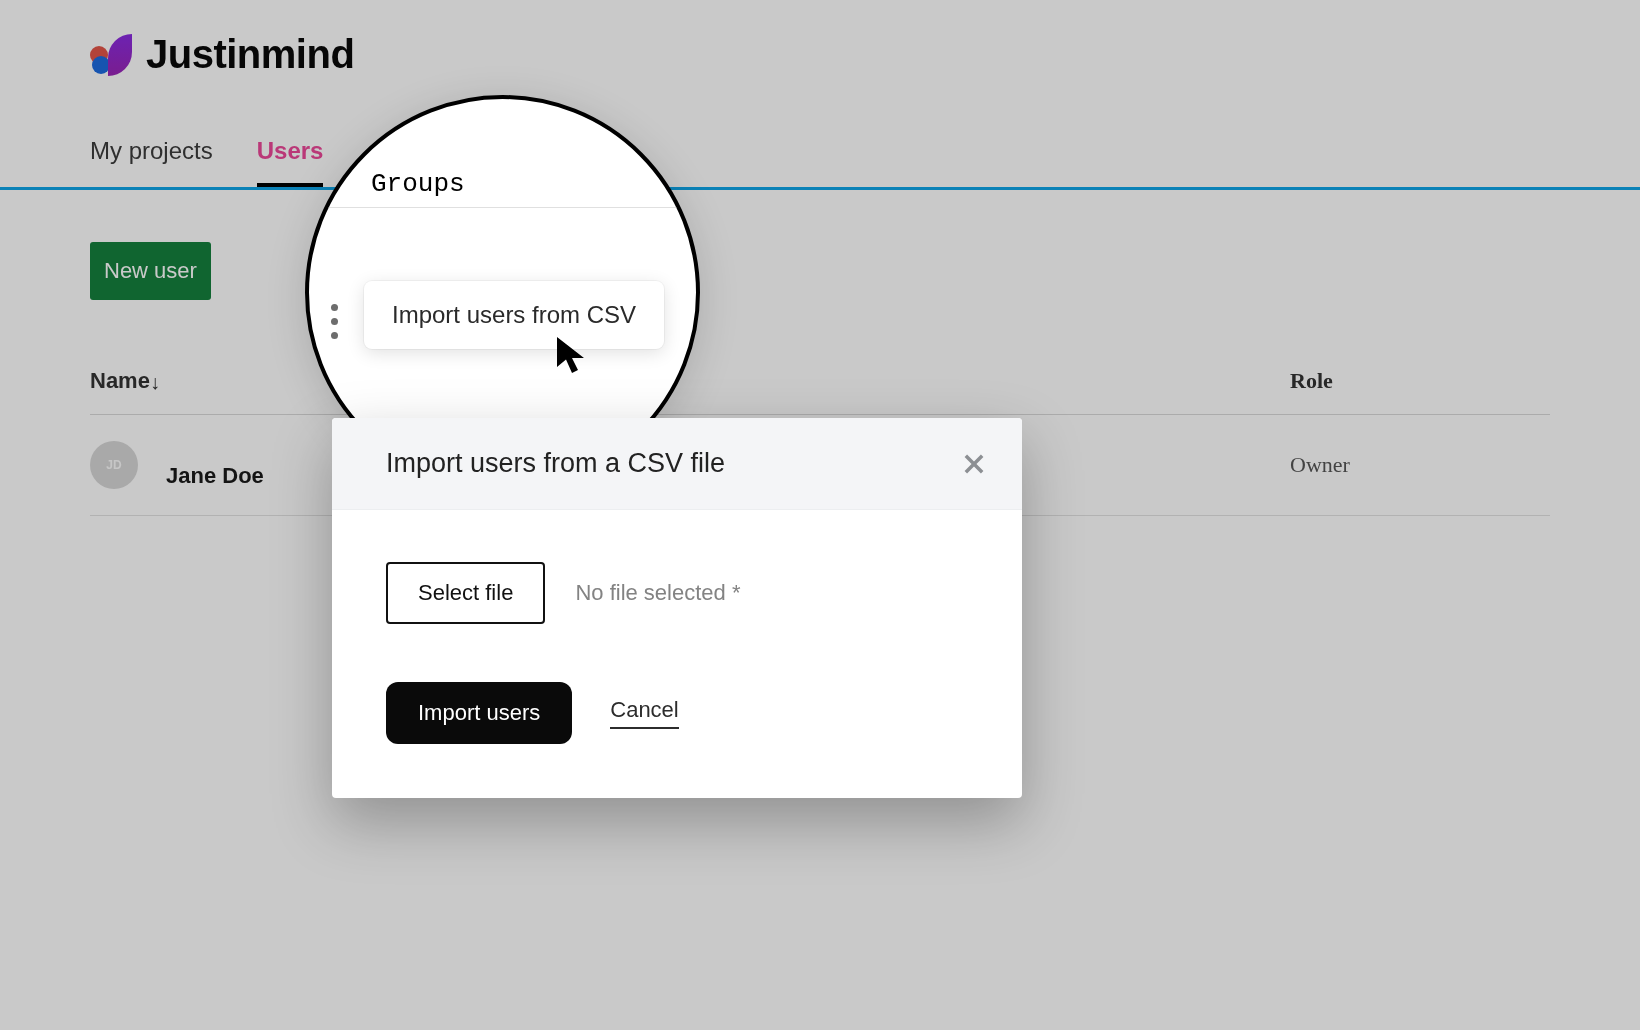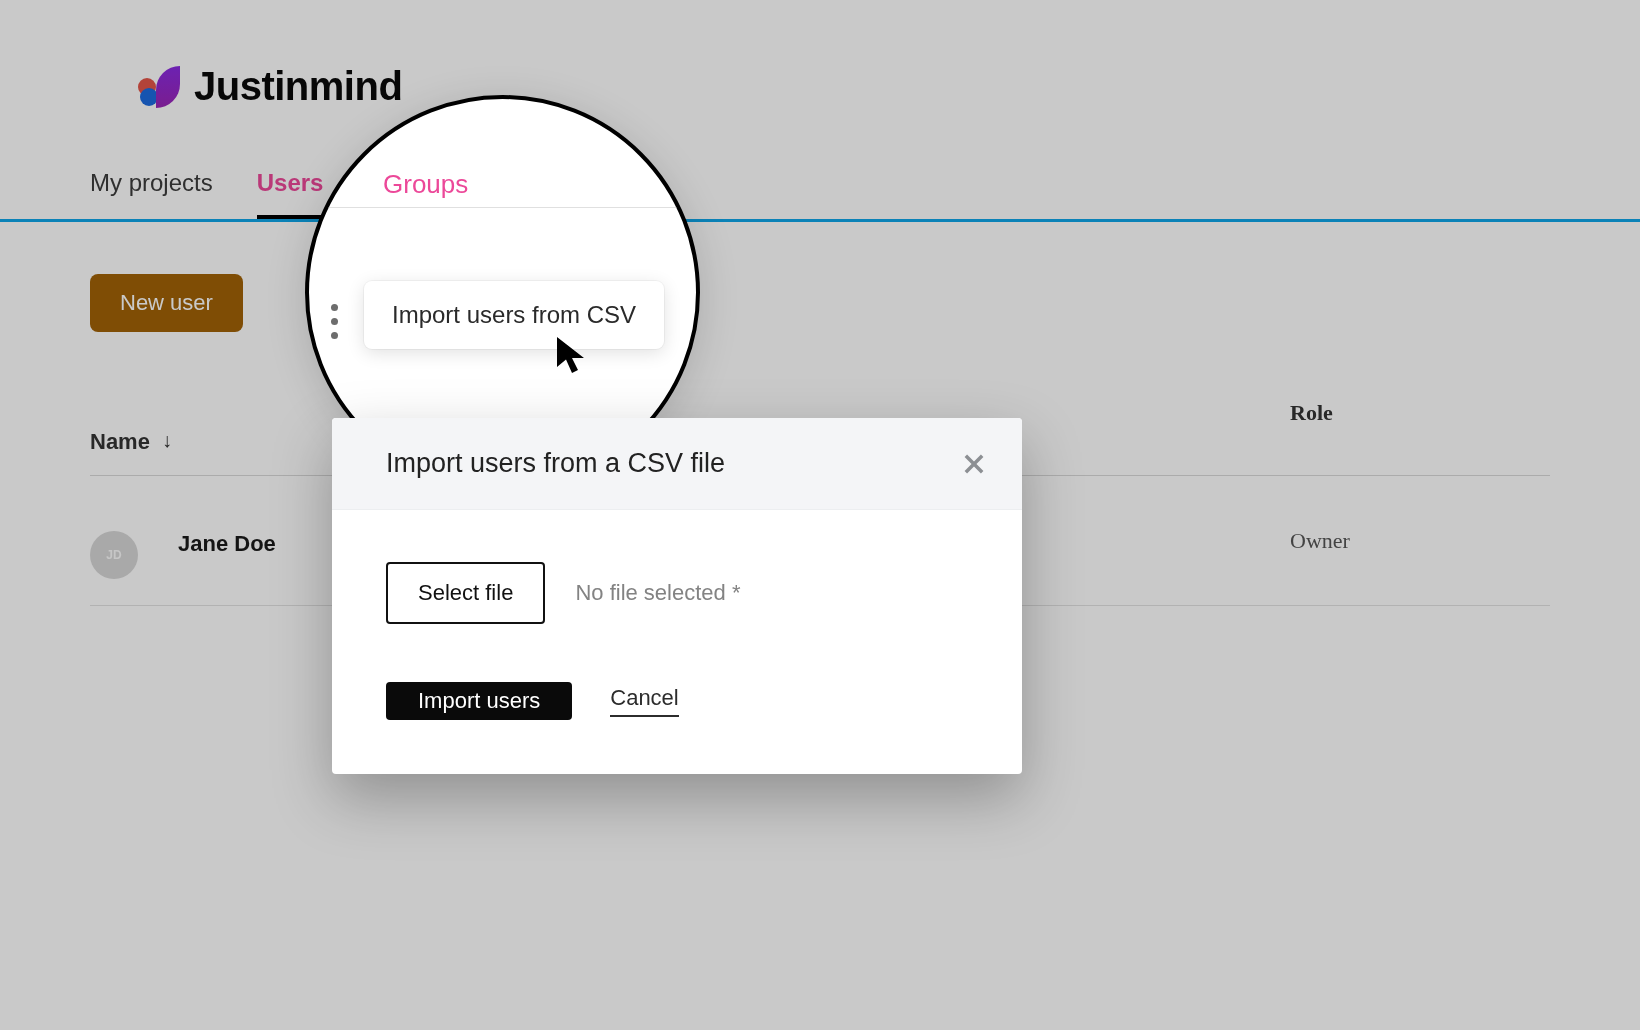--- a/index.html
+++ b/index.html
@@ -5,71 +5,71 @@
     * { box-sizing: border-box; margin: 0; padding: 0; }
     html, body { width: 1640px; height: 1030px; font-family: -apple-system, BlinkMacSystemFont, "Segoe UI", Helvetica, Arial, sans-serif; overflow: hidden; }
     body { position: relative; background: #ffffff; }
 
     
     .dimmer { position: absolute; inset: 0; background: rgba(0,0,0,0.21); pointer-events: none; z-index: 30; }
 
     .page { position: absolute; inset: 0; padding: 0; }
 
     
-    .header { padding: 64px 90px 0 90px; margin-left: 48px; }
+    .header { padding: 32px 90px 0 90px; }
     .logo { display: flex; align-items: center; gap: 14px; }
     .logo-mark { width: 42px; height: 42px; position: relative; }
     .logo-mark .leaf { position: absolute; right: 0; top: 0; width: 24px; height: 42px; background: linear-gradient(180deg,#8a2be2 0%, #9b26b6 100%); border-radius: 24px 0 24px 0; }
     .logo-mark .circ1 { position: absolute; left: 2px; bottom: 2px; width: 18px; height: 18px; border-radius: 50%; background: #1d6be0; }
     .logo-mark .circ2 { position: absolute; left: 0px; bottom: 12px; width: 18px; height: 18px; border-radius: 50%; background: #e24c3f; opacity: 0.95; mix-blend-mode: normal; }
     .logo-word { font-size: 40px; font-weight: 800; letter-spacing: -0.5px; color: #0a0a0a; }
 
     
     .tabs { margin-top: 60px; padding: 0 90px; border-bottom: 3px solid #0ea5e9; display: flex; gap: 44px; }
     .tab { padding-bottom: 18px; font-size: 24px; color: #3c3c3c; cursor: pointer; border-bottom: 4px solid transparent; }
     .tab.active { font-weight: 700; color: #ec4899; border-bottom-color: #000; }
 
     
     .toolbar { display: flex; align-items: center; gap: 30px; padding: 52px 90px 0 90px; }
-    .btn-primary { background: #a16207; color: #fff; font-size: 22px; padding: 16px 30px; border: none; border-radius: 8px; cursor: pointer; }
+    .btn-primary { background: #15803d; color: #fff; font-size: 22px; padding: 16px 14px; border: none; border-radius: 3px; cursor: pointer; }
 
     
     .table { padding: 68px 90px 0 90px; }
     .thead { display: flex; border-bottom: 1px solid #d9d9d9; padding-bottom: 20px; font-size: 22px; color: #333; font-weight: 600; }
-    .col-name { flex: 1; display: flex; align-items: flex-start; gap: 12px; margin-top: 29px; }
+    .col-name { flex: 1; display: flex; align-items: flex-end; gap: 0; }
     .col-role { width: 260px; font-family: Liberation Serif, serif; }
     .arrow-down { font-size: 20px; }
     .trow { display: flex; align-items: center; padding: 26px 0; border-bottom: 1px solid #e2e2e2; font-size: 22px; }
     .avatar { width: 48px; height: 48px; border-radius: 50%; background: #d7d7d7; color: #fbfbfb; display: inline-flex; align-items: center; justify-content: center; font-size: 12px; font-weight: 600; margin-right: 28px; }
     .uname { font-weight: 700; color: #1a1a1a; }
     .role { color: #555; }
 
     
     .magnifier { position: absolute; left: 305px; top: 95px; width: 395px; height: 395px; border-radius: 50%; background: #fff; border: 4px solid #000; z-index: 40; overflow: hidden; box-shadow: 0 8px 40px rgba(0,0,0,0.15); }
     .mag-inner { position: relative; width: 100%; height: 100%; }
-    .mag-tab { position: absolute; top: 70px; left: 74px; font-size: 26px; color: #ec4899; }
+    .mag-tab { position: absolute; top: 70px; left: 62px; font-size: 26px; color: #000000; font-family: Liberation Mono, monospace; }
     .mag-divider { position: absolute; top: 108px; left: 0; right: 0; height: 1px; background: #e0e0e0; }
     .mag-dots { position: absolute; top: 205px; left: 22px; display: flex; flex-direction: column; gap: 7px; }
     .mag-dots .d { width: 7px; height: 7px; border-radius: 50%; background: #6d6d6d; }
     .mag-menuitem { position: absolute; top: 182px; left: 55px; background: #fff; border-radius: 8px; padding: 20px 28px; font-size: 24px; color: #2a2a2a; box-shadow: 0 4px 18px rgba(0,0,0,0.12), 0 0 0 1px rgba(0,0,0,0.04); white-space: nowrap; }
     .mag-cursor { position: absolute; top: 235px; left: 245px; }
     .mag-cursor svg { display: block; }
 
     
     .modal { position: absolute; left: 332px; top: 418px; width: 690px; background: #fff; border-radius: 4px; box-shadow: 0 24px 60px rgba(0,0,0,0.28); z-index: 50; overflow: hidden; }
     .modal-header { background: #f4f5f7; display: flex; align-items: center; justify-content: space-between; padding: 30px 34px 30px 54px; border-bottom: 1px solid #eceef0; }
     .modal-title { font-size: 27px; color: #222; font-weight: 500; }
     .close-x { width: 28px; height: 28px; color: #8c8f93; cursor: pointer; }
     .close-x svg { width: 100%; height: 100%; stroke: currentColor; stroke-width: 3; }
     .modal-body { padding: 52px 54px 54px 54px; }
     .row1 { display: flex; align-items: center; gap: 30px; }
     .btn-outline { background: #fff; border: 2px solid #111; color: #111; font-size: 22px; padding: 16px 30px; border-radius: 4px; cursor: pointer; }
     .hint { font-size: 22px; color: #838383; }
     .row2 { display: flex; align-items: center; gap: 38px; margin-top: 58px; }
-    .btn-black { background: #0a0a0a; color: #fff; font-size: 22px; padding: 6px 32px; border: none; border-radius: 4px; cursor: pointer; }
+    .btn-black { background: #0a0a0a; color: #fff; font-size: 22px; padding: 18px 32px; border: none; border-radius: 12px; cursor: pointer; }
     .link { font-size: 22px; color: #2c2c2c; border-bottom: 2px solid #2c2c2c; padding-bottom: 4px; cursor: pointer; }
   </style>
 </head>
 <body>
 
 <div class="page">
 
   <div class="header">
     <div class="logo">
       <span class="logo-mark">

